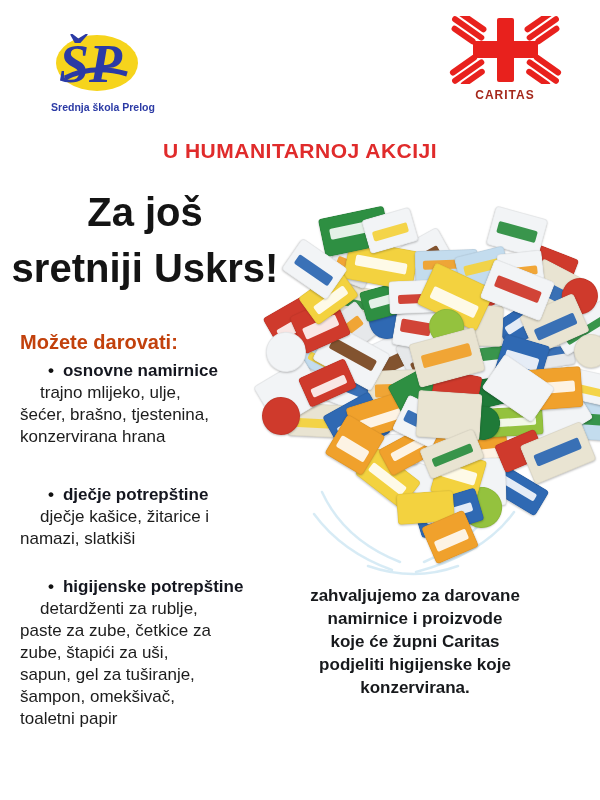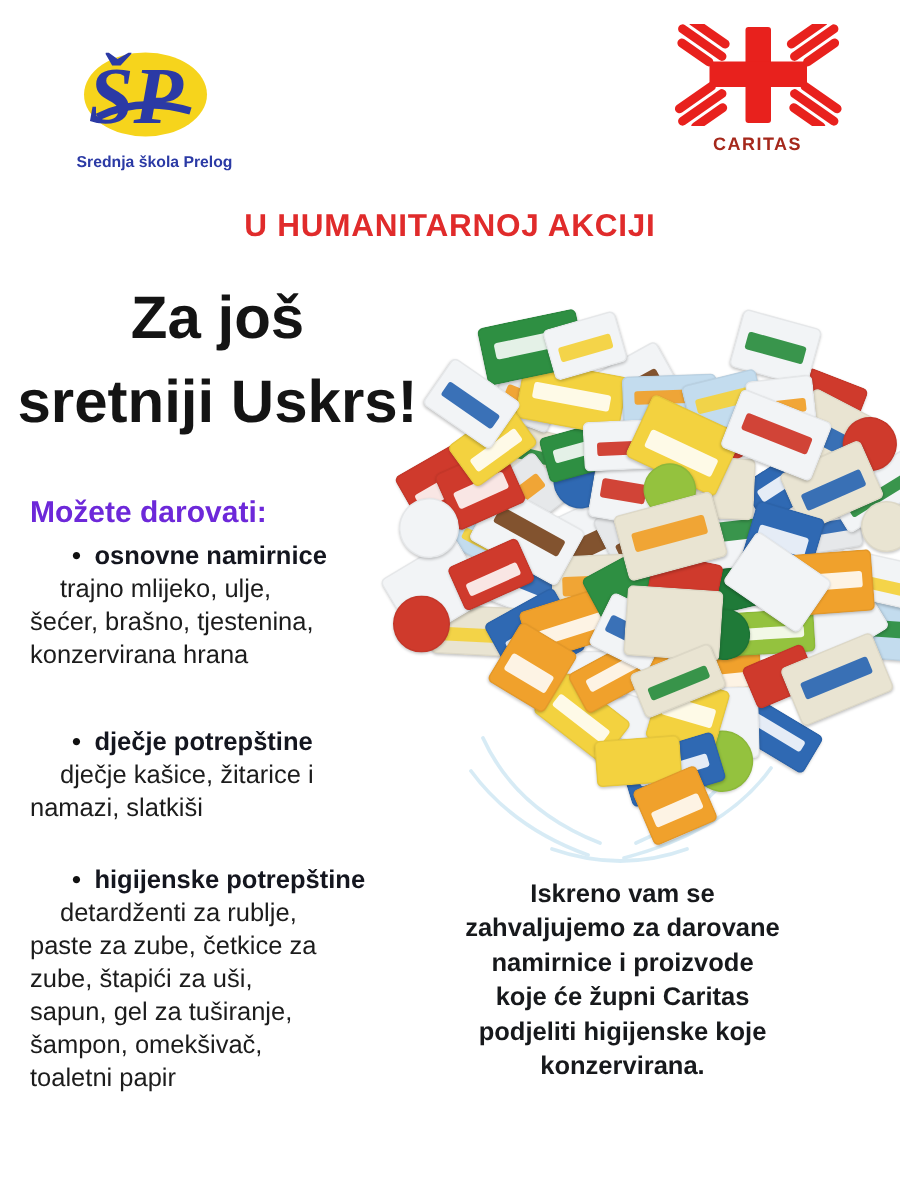--- a/index.html
+++ b/index.html
@@ -18,21 +18,21 @@
 
   
   .campaign-heading{position:absolute;left:0;top:139px;width:600px;text-align:center;
         font-size:21px;font-weight:bold;color:#e02b2b;letter-spacing:.5px;}
   .poster-title{position:absolute;left:0;top:184px;width:290px;text-align:center;
         font-size:40px;line-height:56px;font-weight:bold;color:#141414;}
   .poster-title span{display:block;}
 
   
   .donate{position:absolute;left:20px;top:330px;width:252px;}
-  .donate-heading{font-size:20px;line-height:24px;font-weight:bold;color:#6d28d9;margin:0;}
+  .donate-heading{font-size:20px;line-height:24px;font-weight:bold;color:#c2410c;margin:0;}
   .donate-item{margin:0;}
   .donate-item.i1{margin-top:6px;}
   .donate-item.i2{margin-top:36px;}
   .donate-item.i3{margin-top:26px;}
   .donate-item.i4{margin-top:28px;}
   .di-title{font-size:17px;line-height:22px;font-weight:bold;color:#14161f;padding-left:28px;}
   .di-bullet{display:inline-block;margin-right:9px;color:#111;}
   .di-desc{font-size:17px;line-height:22px;color:#1c1c1c;width:200px;text-indent:20px;margin:0;}
 
   
@@ -320,21 +320,20 @@
       <div class="pkg" style="left: 136.7px; top: 279.9px; width: 63.1px; height: 32px; background: rgb(47, 105, 179); transform: rotate(-16.9deg); z-index: 14;">
         <div class="pkg-label" style="background: rgba(255, 255, 255, 0.92); top: 36%;"></div>
       </div>
       <div class="pkg" style="left: 182.1px; top: 270.8px; width: 39.4px; height: 39.4px; background: rgb(148, 194, 62); transform: rotate(29.9deg); z-index: 10; border-radius: 50%;"></div>
       <div class="pkg" style="left: 148px; top: 301.2px; width: 44.1px; height: 37.6px; background: rgb(240, 161, 44); transform: rotate(-23.3deg); z-index: 17;">
         <div class="pkg-label" style="background: rgba(255, 255, 255, 0.92); top: 44%;"></div>
       </div>
     </div>
 
   <div class="thanks">
-    <span>Iskreno vam se</span>
     <span>zahvaljujemo za darovane</span>
     <span>namirnice i proizvode</span>
     <span>koje će župni Caritas</span>
     <span>podjeliti higijenske koje</span>
     <span>konzervirana.</span>
   </div>
 
 </div>
 
 </body></html>

